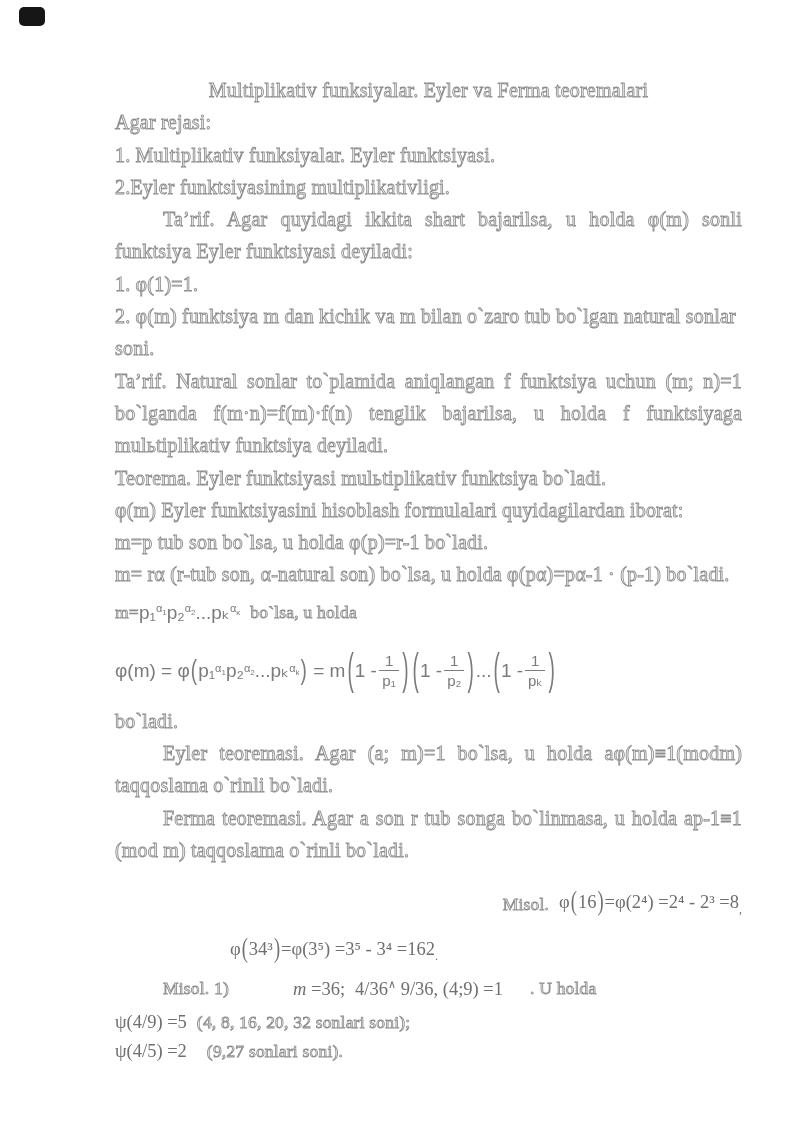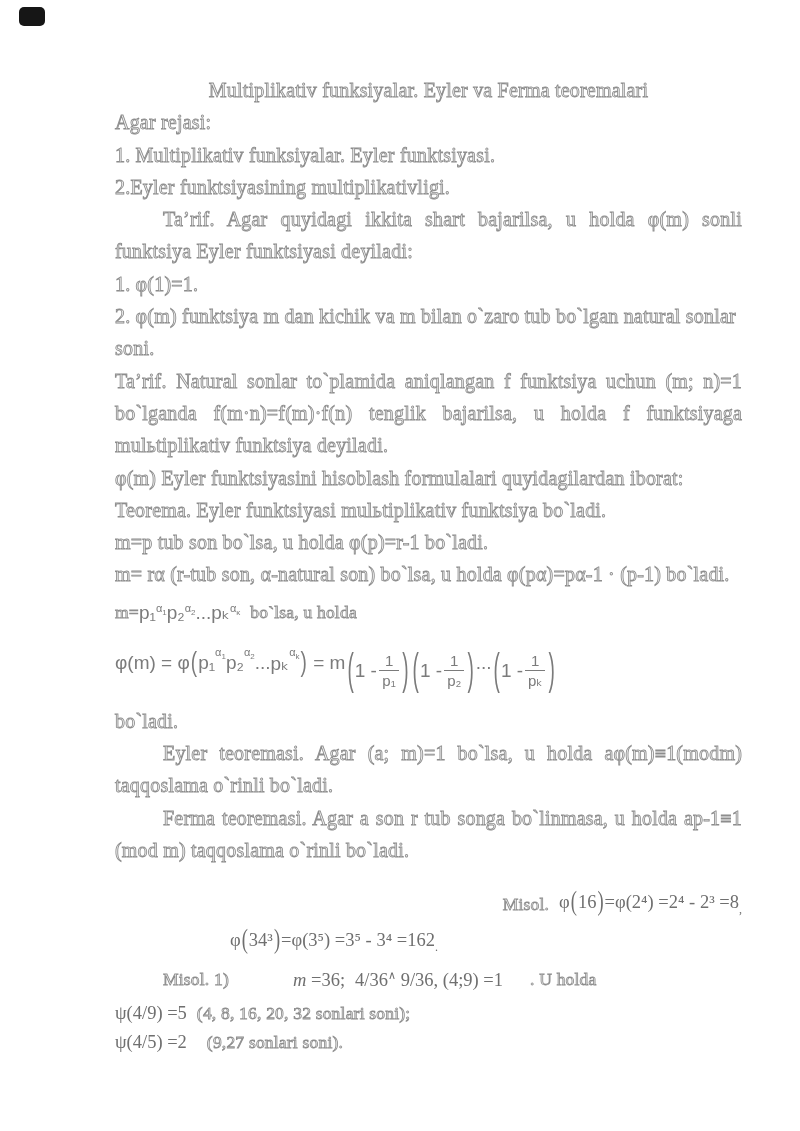--- a/index.html
+++ b/index.html
@@ -31,21 +31,21 @@
   }
   .eq-sans {
     font-family:"Liberation Sans","DejaVu Sans",sans-serif;
     color:#7b7b7b; -webkit-text-stroke:0;
   }
   .eqrow { display:flex; align-items:center; margin:0; }
   .fact-line { height:40px; margin-top:2px; font-size:17.5px; }
   .fact-line .eq-sans { font-size:19px;text-align:right; }
   sup.al { font-size:11px; vertical-align:super; line-height:0; }
   .phi-line { height:68px; margin:4px 0 0 0; font-size:17.5px; }
-  .phi-line .eq-sans { font-size:19px; display:inline-flex; align-items:flex-start; }
+  .phi-line .eq-sans { font-size:19px; display:inline-flex; align-items:center; }
   .bp { display:inline-block; transform:scaleY(2.35); transform-origin:50% 55%; font-weight:300; padding:0 1px; }
   .bp-sm { display:inline-block; transform:scaleY(1.45); transform-origin:50% 60%; padding:0 1px; }
   .frac { display:inline-block; text-align:center; font-size:15px; line-height:1.15; margin:0 2px; vertical-align:middle; }
   .frac .num { display:block; padding:0 6px 1px; border-bottom:1.5px solid #7b7b7b; }
   .frac .den { display:block; padding-top:1px; }
   .factor { display:inline-flex; align-items:center; margin:0 1px; }
   .misol-block { margin-top:26px; }
   .mis-row { display:flex; align-items:center; font-size:17.5px; }
   .mis-row .eq-serif { font-size:18.5px; }
   .tail-lo { font-size:12px; vertical-align:sub; }
@@ -64,22 +64,22 @@
     <p class="line hollow center">Multiplikativ funksiyalar. Eyler va Ferma teoremalari</p>
 
     <p class="line hollow">Agar rejasi:</p>
     <p class="line hollow">1. Multiplikativ funksiyalar. Eyler funktsiyasi.</p>
     <p class="line hollow">2.Eyler funktsiyasining multiplikativligi.</p>
 
     <p class="line hollow just ind">Taʼrif. Agar quyidagi ikkita shart bajarilsa, u holda φ(m) sonli funktsiya Eyler funktsiyasi deyiladi:</p>
     <p class="line hollow">1. φ(1)=1.</p>
     <p class="line hollow">2. φ(m) funktsiya m dan kichik va m bilan o`zaro tub bo`lgan natural sonlar soni.</p>
     <p class="line hollow just">Taʼrif. Natural sonlar to`plamida aniqlangan f funktsiya uchun (m; n)=1 bo`lganda f(m·n)=f(m)·f(n) tenglik bajarilsa, u holda f funktsiyaga mulьtiplikativ funktsiya deyiladi.</p>
+    <p class="line hollow">Teorema. Eyler funktsiyasi mulьtiplikativ funktsiya bo`ladi.</p>
     <p class="line hollow">φ(m) Eyler funktsiyasini hisoblash formulalari quyidagilardan iborat:</p>
-    <p class="line hollow">Teorema. Eyler funktsiyasi mulьtiplikativ funktsiya bo`ladi.</p>
     <p class="line hollow">m=p tub son bo`lsa, u holda φ(p)=r-1 bo`ladi.</p>
     <p class="line hollow">m= rα (r-tub son, α-natural son) bo`lsa, u holda φ(pα)=pα-1 · (p-1) bo`ladi.</p>
 
     <div class="eqrow fact-line">
       <span class="hollow">m=</span>
         <span class="eq-sans"><span>p₁</span><sup class="al"><span>α</span><sub style="font-size:8px">1</sub></sup><span>p₂</span><sup class="al"><span>α</span><sub style="font-size:8px">2</sub></sup><span>...</span><span>pₖ</span><sup class="al"><span>α</span><sub style="font-size:8px">κ</sub></sup></span>
         <span class="sp"></span>
       <span class="hollow">bo`lsa, u holda</span>
     </div>
 
@@ -121,21 +121,21 @@
     <p class="line hollow just ind">Ferma teoremasi. Agar a son r tub songa bo`linmasa, u holda ap-1≡1 (mod m) taqqoslama o`rinli bo`ladi.</p>
 
     <div class="misol-block">
 
       <div class="mis-row" style="padding-left:48px;justify-content:flex-end;">
         <span class="hollow">Misol.</span>
           <span class="sp"></span>
         <span class="eq-serif"><span>φ</span><span class="bp-sm">(</span><span>16</span><span class="bp-sm">)</span><span>=φ(2⁴) =2⁴ - 2³ =8</span><span class="tail-lo">,</span></span>
       </div>
 
-      <div class="mis-row" style="padding-left:115px; margin-top:13px;">
+      <div class="mis-row" style="padding-left:115px; margin-top:22px;">
         <span class="eq-serif"><span>φ</span><span class="bp-sm">(</span><span>34³</span><span class="bp-sm">)</span><span>=φ(3⁵) =3⁵ - 3⁴ =162</span><span class="tail-lo">.</span></span>
       </div>
 
       <div class="mis-row" style="padding-left:48px; margin-top:14px;gap:27px;">
         <span class="hollow">Misol. 1)</span>
           <span class="sp"></span>
         <span class="eq-serif"><span class="ital">m</span><span> =36;</span><span class="sp"></span><span>4/36</span><span class="caret">∧</span><span> 9/36,  (4;9) =1</span></span>
         <span class="hollow">. U holda</span>
       </div>
 

